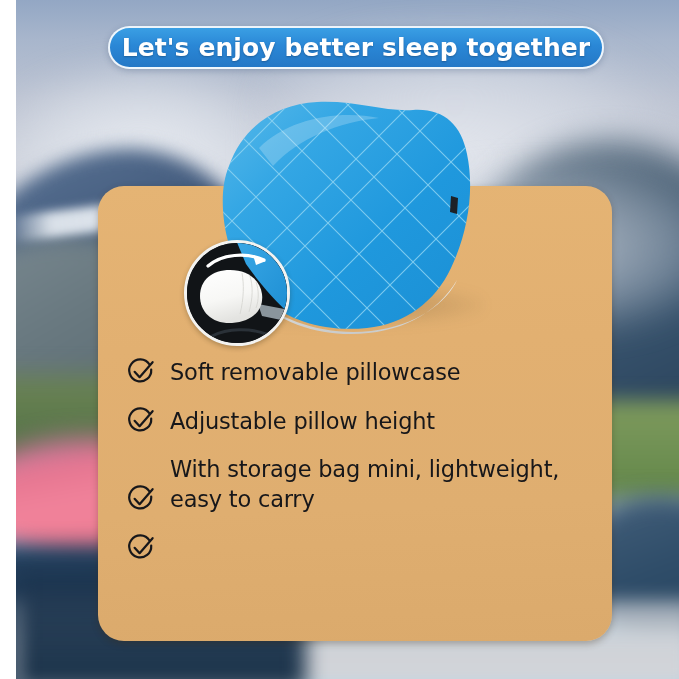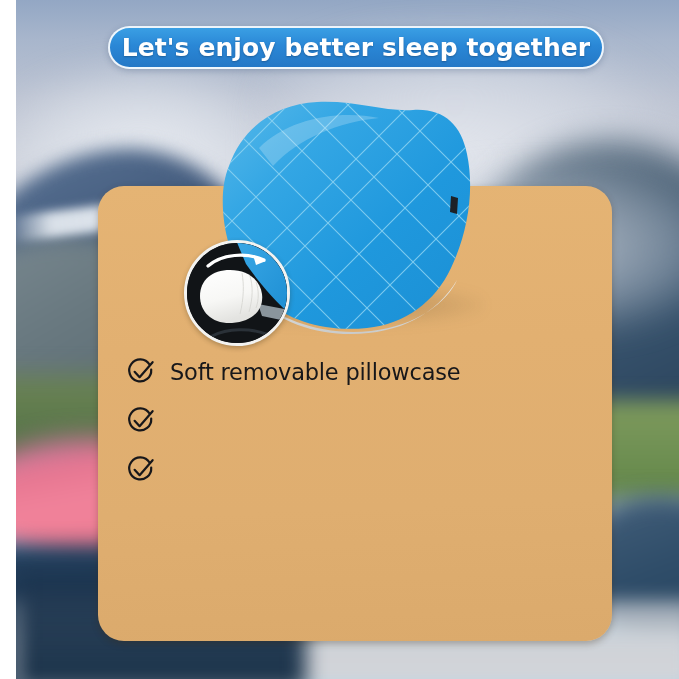--- a/index.html
+++ b/index.html
@@ -378,30 +378,38 @@
   <div class="features">
 
     <div class="feature-row">
       <svg class="check-icon" viewBox="0 0 30 30">
         <path d="M 23.5,7.5 A 11,11 0 1 0 25.2,12.6" fill="none" stroke="#17171a" stroke-width="2.2" stroke-linecap="round"></path>
         <path d="M 8.6,14.8 L 13.6,20.2 L 26.6,5.2" fill="none" stroke="#17171a" stroke-width="2.2" stroke-linecap="round" stroke-linejoin="round"></path>
       </svg>
       <div class="feature-text">Soft removable pillowcase</div>
     </div>
 
+    <div class="feature-row">
+      <svg class="check-icon" viewBox="0 0 30 30">
+        <path d="M 23.5,7.5 A 11,11 0 1 0 25.2,12.6" fill="none" stroke="#17171a" stroke-width="2.2" stroke-linecap="round"></path>
+        <path d="M 8.6,14.8 L 13.6,20.2 L 26.6,5.2" fill="none" stroke="#17171a" stroke-width="2.2" stroke-linecap="round" stroke-linejoin="round"></path>
+      </svg>
+      <div class="feature-text">Adjustable pillow height</div>
+    </div>
+
+    <div class="feature-row">
+      <svg class="check-icon" viewBox="0 0 30 30">
+        <path d="M 23.5,7.5 A 11,11 0 1 0 25.2,12.6" fill="none" stroke="#17171a" stroke-width="2.2" stroke-linecap="round"></path>
+        <path d="M 8.6,14.8 L 13.6,20.2 L 26.6,5.2" fill="none" stroke="#17171a" stroke-width="2.2" stroke-linecap="round" stroke-linejoin="round"></path>
+      </svg>
+      <div class="feature-text">With storage bag mini, lightweight, easy to carry</div>
+    </div>
 
     <div class="feature-row">
       <svg class="check-icon" viewBox="0 0 30 30">
         <path d="M 23.5,7.5 A 11,11 0 1 0 25.2,12.6" fill="none" stroke="#17171a" stroke-width="2.2" stroke-linecap="round"></path>
         <path d="M 8.6,14.8 L 13.6,20.2 L 26.6,5.2" fill="none" stroke="#17171a" stroke-width="2.2" stroke-linecap="round" stroke-linejoin="round"></path>
       </svg>
     </div>
 
-    <div class="feature-row">
-      <svg class="check-icon" viewBox="0 0 30 30">
-        <path d="M 23.5,7.5 A 11,11 0 1 0 25.2,12.6" fill="none" stroke="#17171a" stroke-width="2.2" stroke-linecap="round"></path>
-        <path d="M 8.6,14.8 L 13.6,20.2 L 26.6,5.2" fill="none" stroke="#17171a" stroke-width="2.2" stroke-linecap="round" stroke-linejoin="round"></path>
-      </svg>
-    </div>
-
   </div>
 
 </div>
 
 </body></html>

